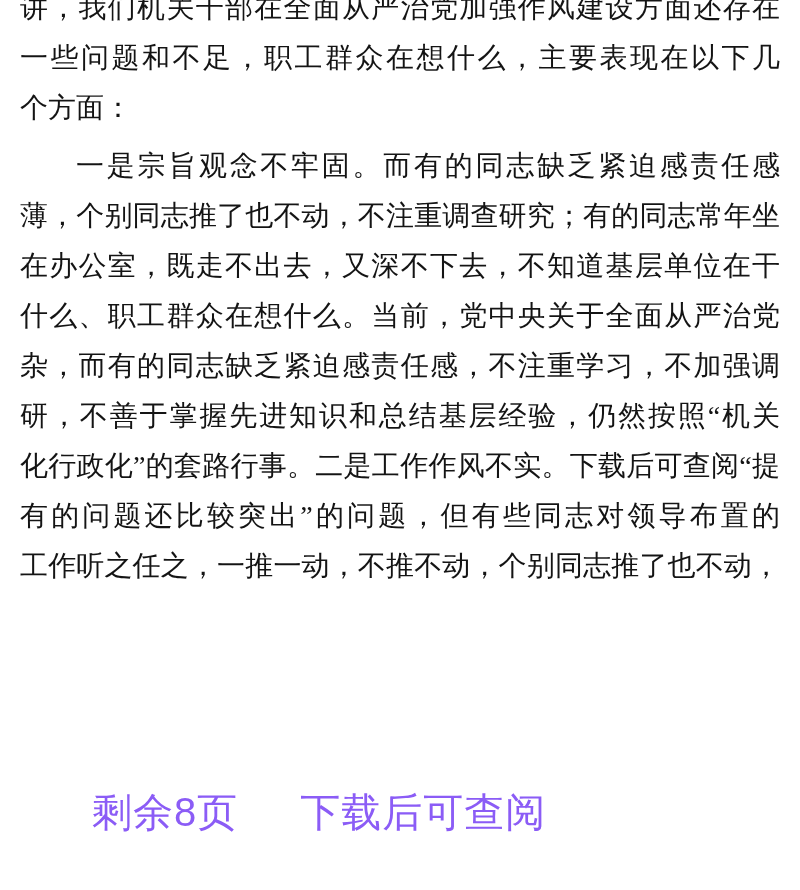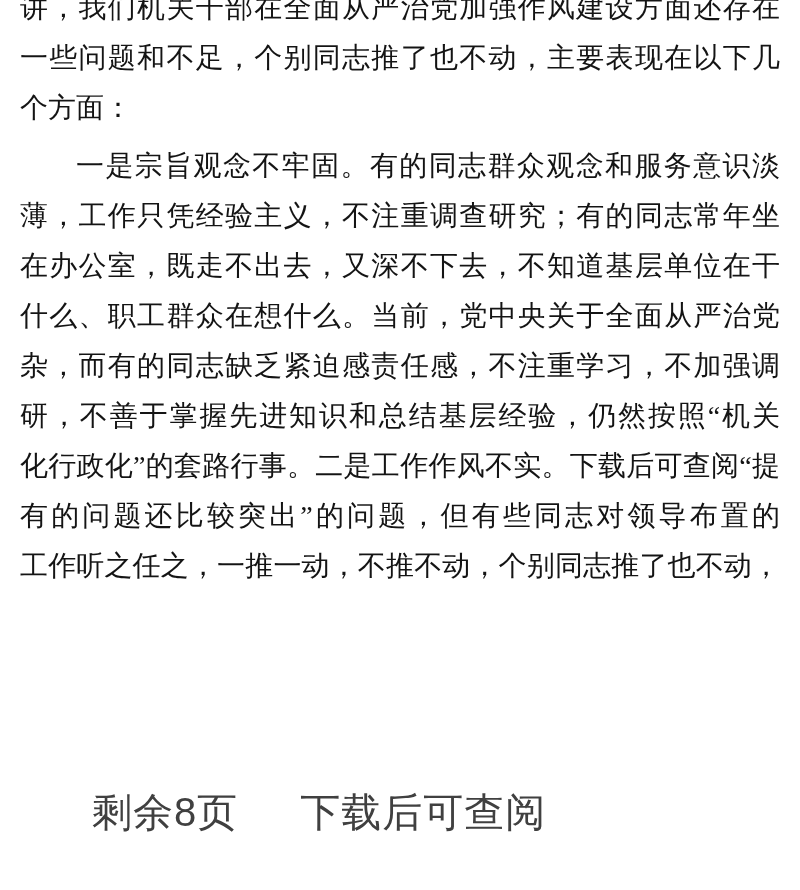--- a/index.html
+++ b/index.html
@@ -44,35 +44,35 @@
     position: absolute;
     top: 785px;
     left: 0;
     width: 638px;
     display: flex;
     justify-content: center;
     gap: 62px;
     font-family: "Liberation Sans", "DejaVu Sans", sans-serif;
     font-size: 40px;
     font-weight: 500;
-    color: #404040;
+    color: #8b5cf6;
     letter-spacing: 1px;
   }
 </style>
 </head>
 <body>
 
 <div class="doc-page">
 
   <div class="doc-text">
     <div class="line">讲，我们机关干部在全面从严治党加强作风建设方面还存在</div>
-    <div class="line">一些问题和不足，个别同志推了也不动，主要表现在以下几</div>
+    <div class="line">一些问题和不足，职工群众在想什么，主要表现在以下几</div>
     <div class="line para-end">个方面：</div>
-    <div class="line para-start">一是宗旨观念不牢固。有的同志群众观念和服务意识淡</div>
-    <div class="line">薄，工作只凭经验主义，不注重调查研究；有的同志常年坐</div>
+    <div class="line para-start">一是宗旨观念不牢固。而有的同志缺乏紧迫感责任感</div>
+    <div class="line">薄，个别同志推了也不动，不注重调查研究；有的同志常年坐</div>
     <div class="line">在办公室，既走不出去，又深不下去，不知道基层单位在干</div>
     <div class="line">什么、职工群众在想什么。当前，党中央关于全面从严治党</div>
     <div class="line">杂，而有的同志缺乏紧迫感责任感，不注重学习，不加强调</div>
     <div class="line">研，不善于掌握先进知识和总结基层经验，仍然按照“机关</div>
     <div class="line">化行政化”的套路行事。二是工作作风不实。下载后可查阅“提</div>
     <div class="line">有的问题还比较突出”的问题，但有些同志对领导布置的</div>
     <div class="line">工作听之任之，一推一动，不推不动，个别同志推了也不动，</div>
   </div>
 
   <div class="footer-notice">

